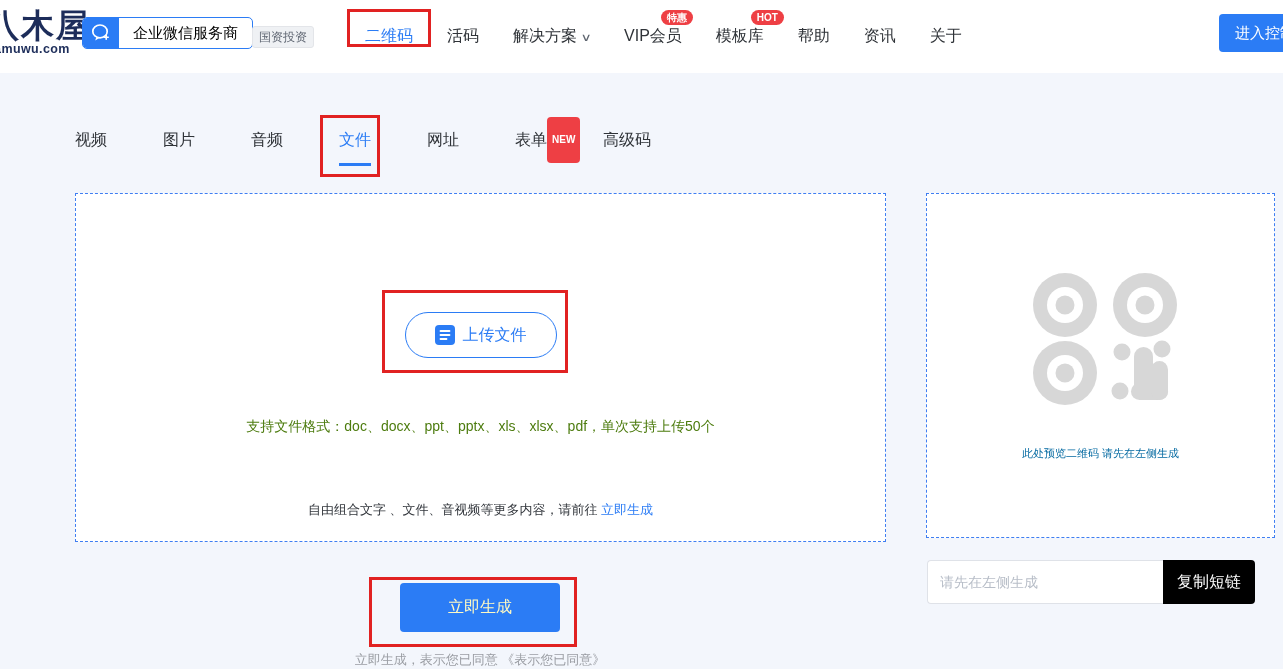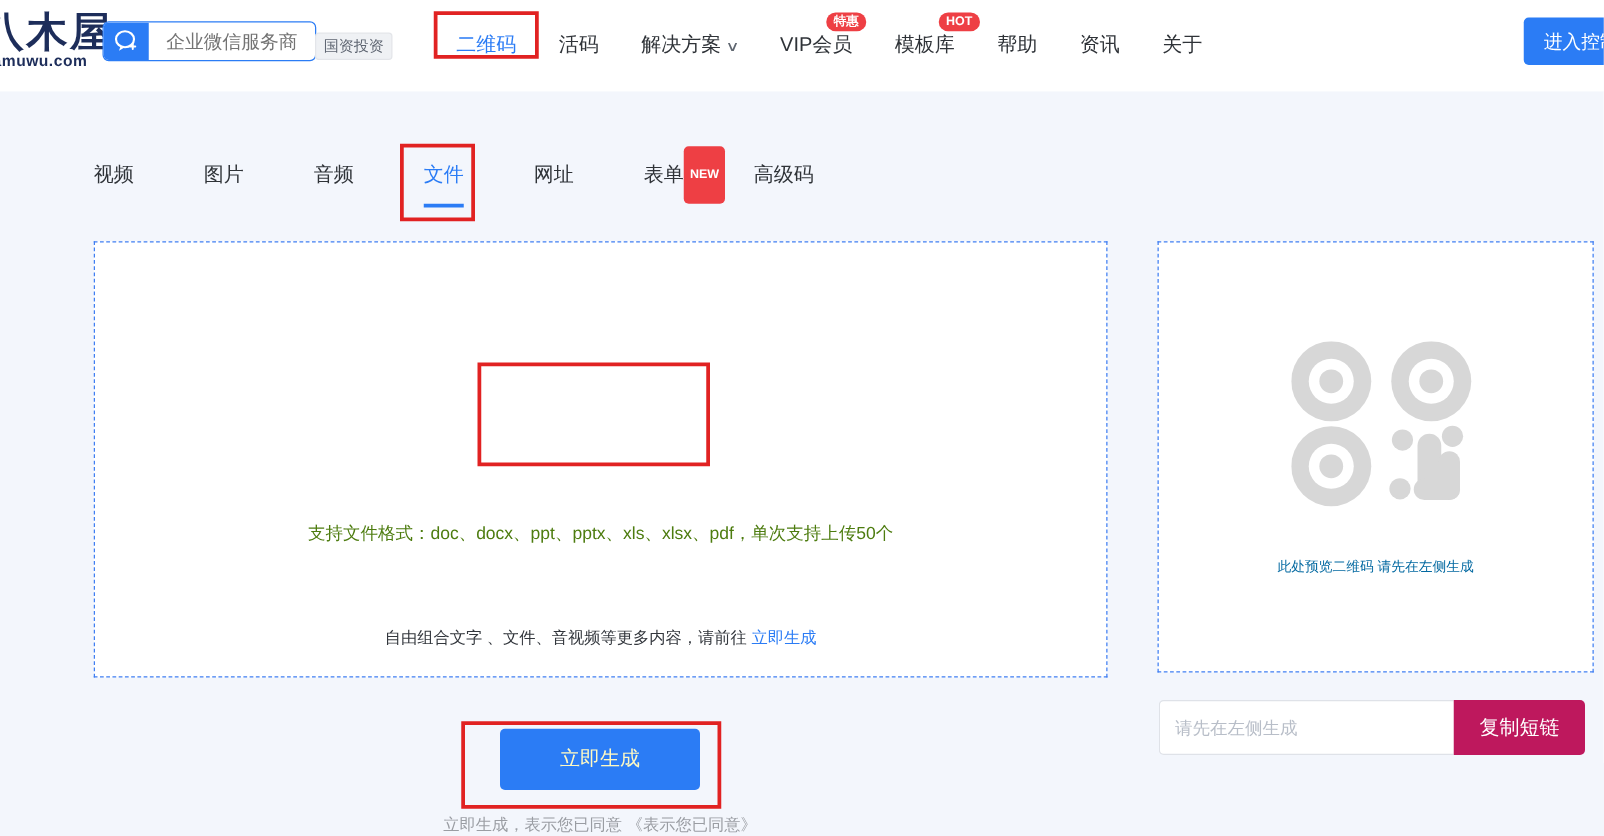--- a/index.html
+++ b/index.html
@@ -9,21 +9,21 @@
     position:relative; overflow:hidden; background:#ffffff; color:#333;
   }
   
   .header { position:absolute; left:0; top:0; width:1283px; height:73px; background:#fff; z-index:5; }
   .brand { position:absolute; left:-14px; top:8px; color:#1d2d5a; }
   .brand-title { font-size:33px; font-weight:600; letter-spacing:2px; line-height:36px; white-space:nowrap; }
   .brand-domain { font-size:12.5px; font-weight:bold; letter-spacing:.4px; margin-top:-2px; }
   .wx-combo { position:absolute; left:82px; top:17px; height:32px; display:flex; align-items:stretch;
               border:1px solid #2b7cf5; border-radius:5px; overflow:hidden; background:#fff; }
   .wx-icon { width:36px; background:#2b7cf5; display:flex; align-items:center; justify-content:center; }
-  .wx-label { display:flex; align-items:center; padding:0 14px; color:#737373; font-size:15px; white-space:nowrap; }
+  .wx-label { display:flex; align-items:center; padding:0 14px; color:#000000; font-size:15px; white-space:nowrap; }
   .gov-badge { position:absolute; left:252px; top:26px; height:22px; display:flex; align-items:center;
                background:#eff1f4; border:1px solid #e3e5e9; border-radius:3px; padding:0 6px;
                font-size:12px; color:#5f6672; white-space:nowrap; }
   .nav { position:absolute; left:365px; top:0; height:73px; display:flex; align-items:center; gap:34px; }
   .nav-item { position:relative; font-size:16px; color:#2f3338; white-space:nowrap; cursor:pointer; }
   .nav-item.active { color:#2b7cf5; }
   .nav-badge { position:absolute; top:-16px; left:37px; background:#ee3f44; color:#fff; font-size:10px;
                line-height:15px; padding:0 6px; border-radius:8px; white-space:nowrap; font-weight:bold; }
   .chevron { font-size:11px; color:#5f6670; margin-left:5px; display:inline-block; transform:scaleX(1.4); }
   .console-btn { position:absolute; left:1219px; top:14px; height:38px; width:120px; background:#2b7cf5;
@@ -55,21 +55,21 @@
   .generate-btn { position:absolute; left:400px; top:583px; width:160px; height:49px; background:#2b7cf5;
                   border:none; border-radius:4px; color:#fef9c3; font-size:16px; cursor:pointer; z-index:4; }
   .agreement { position:absolute; left:0px; top:651px; width:960px; text-align:center; font-size:13px;
                color:#9a9da3; z-index:4; }
   .agreement .agr-link { color:#9a9da3; cursor:pointer; }
   .shortlink { position:absolute; left:927px; top:560px; display:flex; z-index:4; }
   .shortlink-input { width:236px; height:44px; border:1px solid #dfe2e8; border-right:none;
                      border-radius:4px 0 0 4px; background:#fff; padding:0 12px; font-size:14px; color:#333;
                      font-family:"Liberation Sans","DejaVu Sans",sans-serif; outline:none; }
   .shortlink-input::placeholder { color:#b8bec8; }
-  .copy-btn { width:105px; height:44px; background:#be185d; border:none; border-radius:0 4px 4px 0;
+  .copy-btn { width:92px; height:44px; background:#000000; border:none; border-radius:0 4px 4px 0;
               color:#fff; font-size:16px; cursor:pointer; }
   
   .anno { position:absolute; border:3px solid #e12222; background:transparent; pointer-events:none; z-index:40; }
   .anno-nav      { left:347px; top:9px;   width:84px;  height:38px; }
   .anno-tab      { left:320px; top:115px; width:60px;  height:62px; }
   .anno-upload   { left:382px; top:290px; width:186px; height:83px; }
   .anno-generate { left:369px; top:577px; width:208px; height:70px; }
 </style>
 </head>
 <body>
@@ -134,20 +134,27 @@
   <div class="tab active">文件</div>
   <div class="tab">网址</div>
   <div class="tab">
     <span>表单</span>
     <span class="tab-badge">NEW</span>
   </div>
   <div class="tab">高级码</div>
 </div>
 
 <div class="upload-panel">
+  <button class="upload-btn">
+    <svg width="20" height="20" viewBox="0 0 20 20">
+      <rect x="0" y="0" width="20" height="20" rx="4" fill="#2b7cf5"></rect>
+      <path d="M5.5 6 h9 M5.5 10 h9 M5.5 14 h6" stroke="#ffffff" stroke-width="1.8" stroke-linecap="round"></path>
+    </svg>
+    <span>上传文件</span>
+  </button>
   <div class="hint2">支持文件格式：doc、docx、ppt、pptx、xls、xlsx、pdf，单次支持上传50个</div>
   <div class="tip">
     <span>自由组合文字 、文件、音视频等更多内容，请前往 </span><a>立即生成</a>
   </div>
 </div>
 
 <div class="preview-panel">
   <svg class="qr-ph" width="145" height="133" viewBox="0 0 145 133">
     <g fill="#d7d7d7">
       <circle cx="32" cy="32" r="32"></circle>

